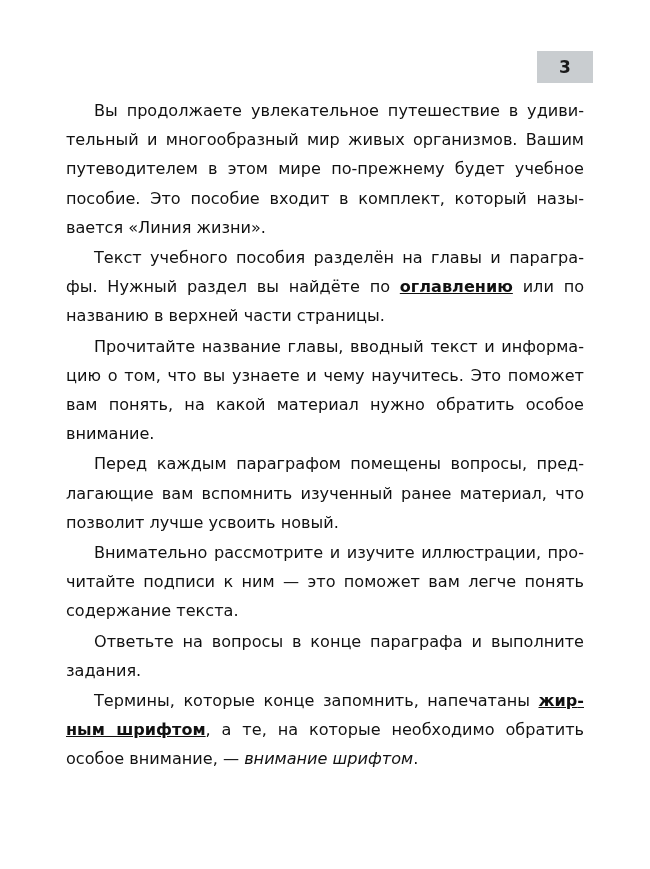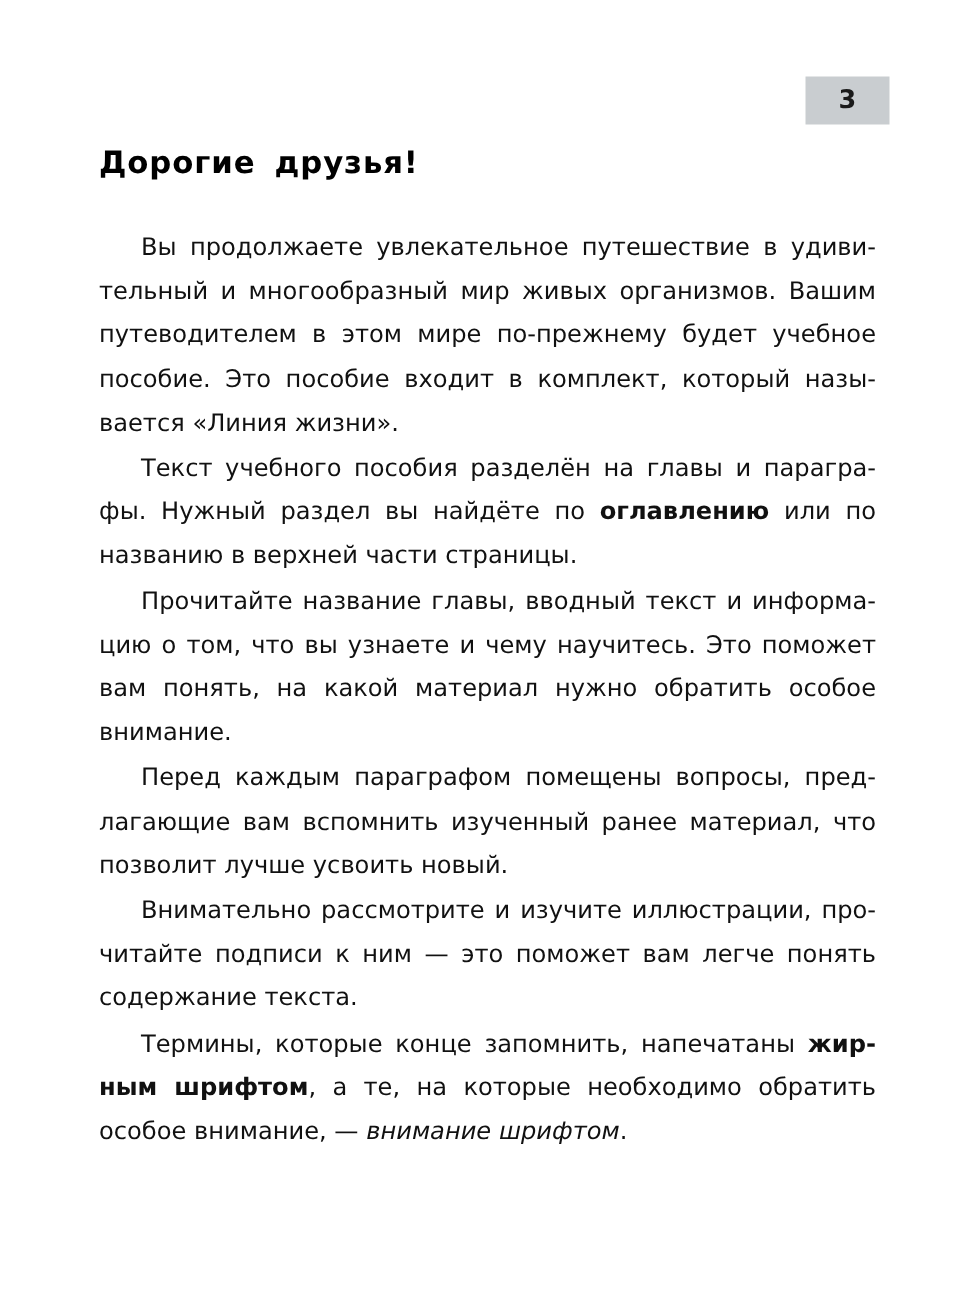--- a/index.html
+++ b/index.html
@@ -62,37 +62,37 @@
     text-justify: inter-word;
     text-indent: 28px;
     color: #111;
     hyphens: manual;
   }
   p.para:last-child {
     margin-bottom: 0;
   }
   .b {
     font-weight: bold;
+    text-decoration: underline;
   }
   .i {
     font-style: italic;
   }
 </style>
 </head>
 <body>
 
 <div class="page">
 
   <div class="page-number-box">
     <span class="num">3</span>
   </div>
 
   <div class="content">
 
-    <h1 class="heading">Дорогие  друзья!</h1>
 
     <p class="para">
       <span>Вы продолжаете увлекательное путешествие в удиви­тельный и многообразный мир живых организмов. Вашим путеводителем в этом мире по-прежнему будет учебное пособие. Это пособие входит в комплект, который назы­вается «Линия жизни».</span>
     </p>
 
     <p class="para">
       <span>Текст учебного пособия разделён на главы и парагра­фы. Нужный раздел вы найдёте по </span><span class="b">оглавлению</span><span> или по названию в верхней части страницы.</span>
     </p>
 
     <p class="para">
@@ -100,19 +100,22 @@
     </p>
 
     <p class="para">
       <span>Перед каждым параграфом помещены вопросы, пред­лагающие вам вспомнить изученный ранее материал, что позволит лучше усвоить новый.</span>
     </p>
 
     <p class="para">
       <span>Внимательно рассмотрите и изучите иллюстрации, про­читайте подписи к ним — это поможет вам легче по­нять содержание текста.</span>
     </p>
 
+    <p class="para">
+      <span>Ответьте на вопросы в конце параграфа и выполните задания.</span>
+    </p>
 
     <p class="para">
       <span>Термины, которые конце запомнить, напечатаны </span><span class="b">жир­ным шрифтом</span><span>, а те, на которые необходимо обратить особое внимание, — </span><span class="i">внимание шрифтом</span><span>.</span>
     </p>
 
   </div>
 </div>
 
 </body></html>

